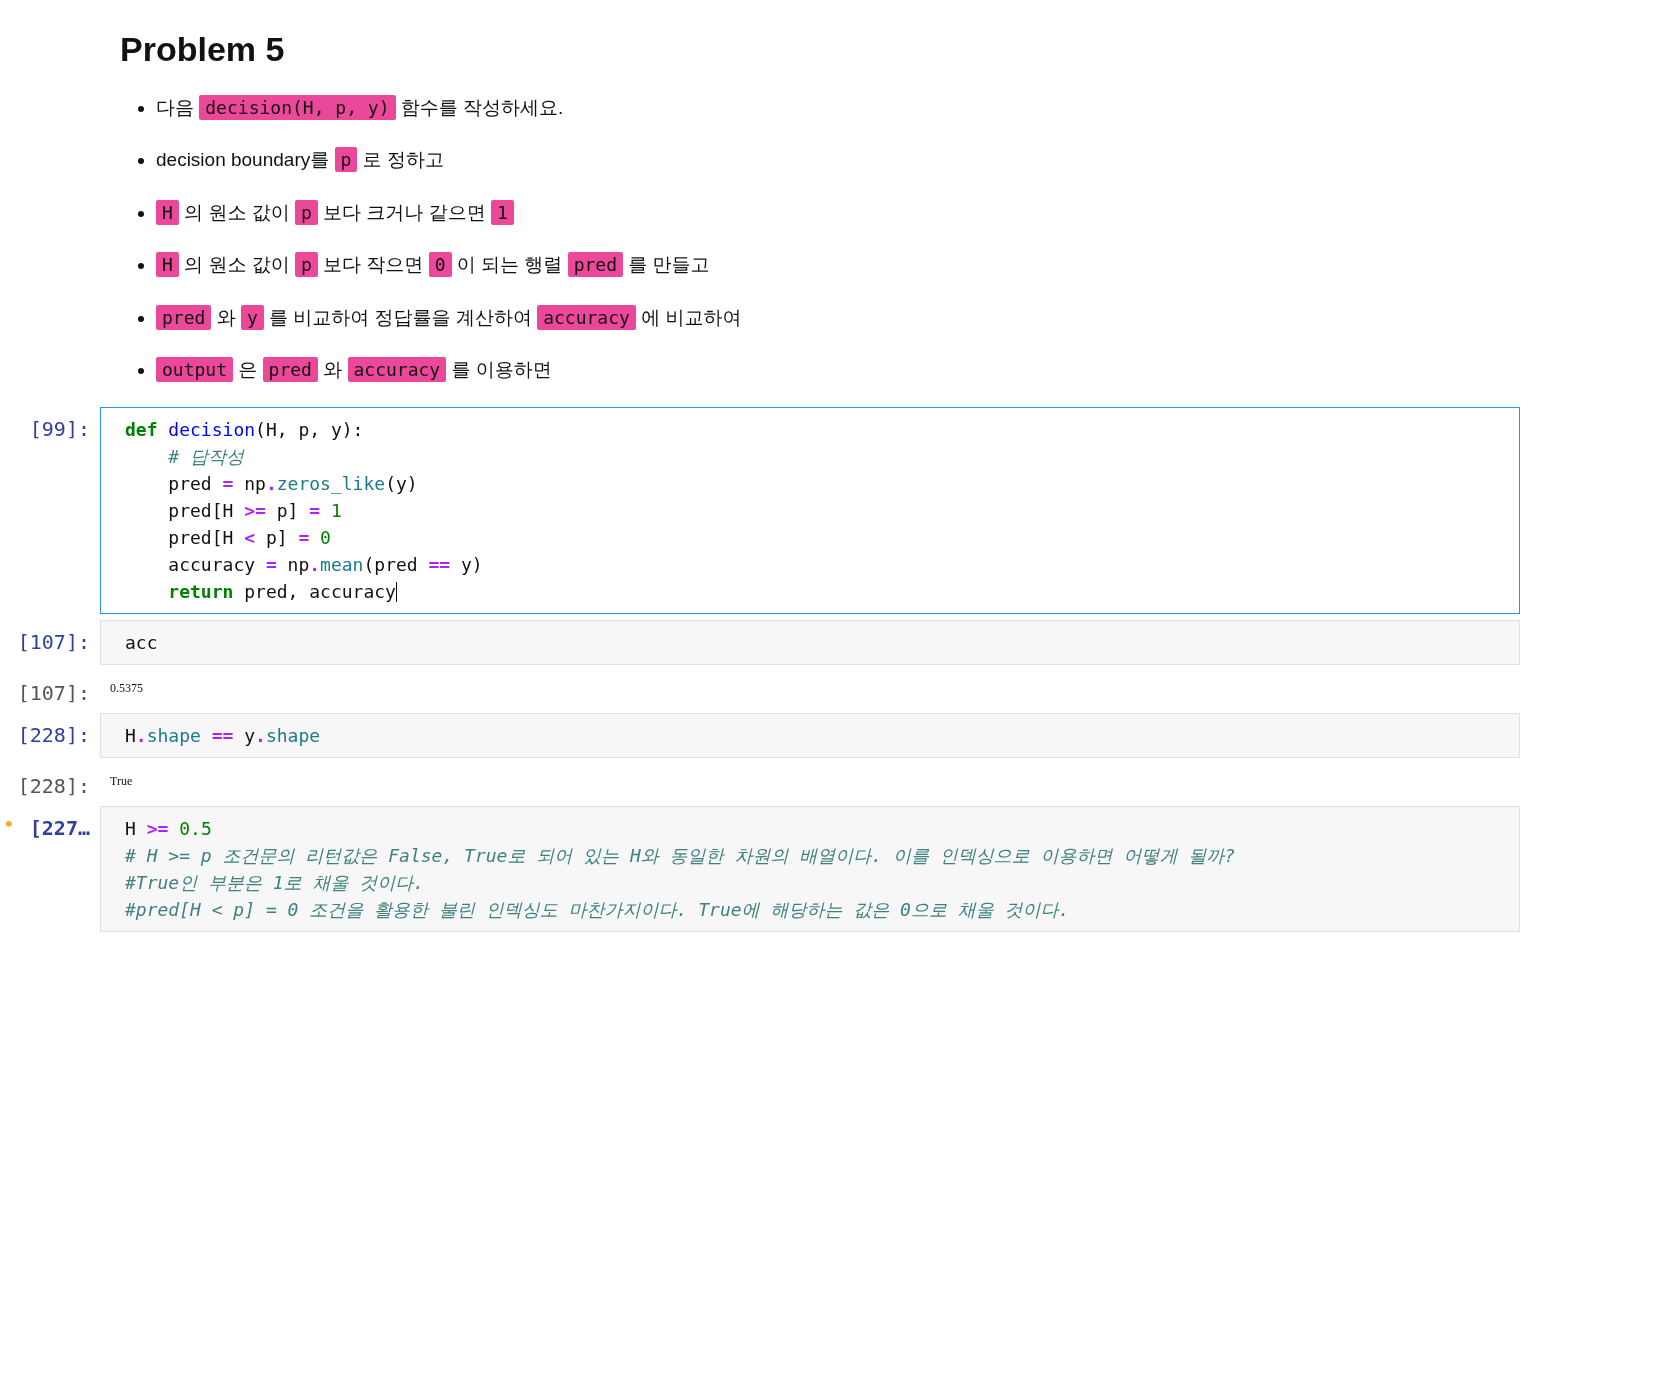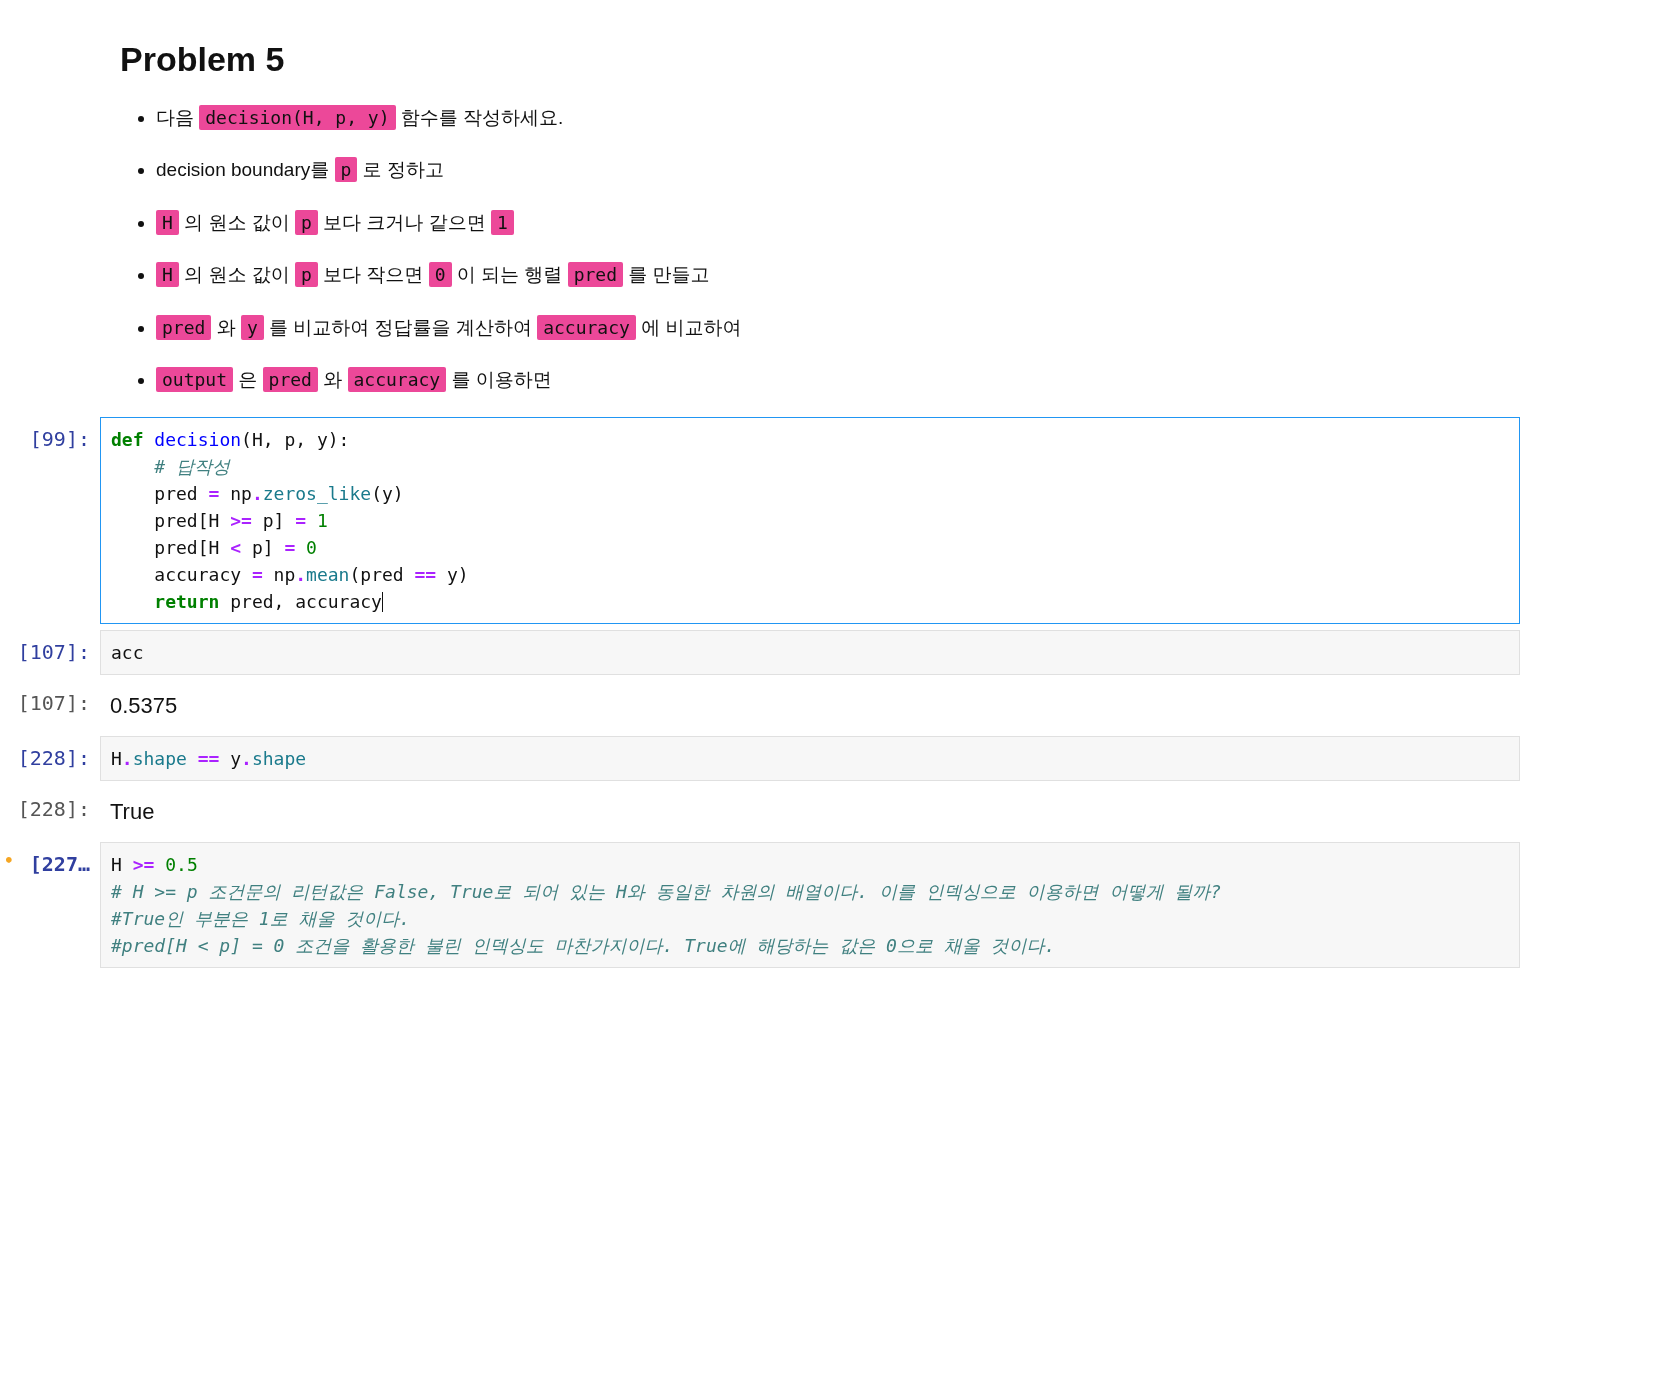--- a/index.html
+++ b/index.html
@@ -7,21 +7,20 @@
     margin: 0;
     padding: 0;
     font-family: -apple-system, BlinkMacSystemFont, "Segoe UI", Helvetica, Arial, sans-serif;
     background: #ffffff;
     color: #111;
     font-size: 18px;
   }
   .notebook {
     width: 1532px;
     padding: 20px 0 40px 0;
-    margin-top: 10px;
   }
   .md-cell {
     padding: 0 20px 0 120px;
     margin-bottom: 20px;
   }
   .md-cell h2 {
     font-size: 34px;
     font-weight: 700;
     margin: 10px 0 24px 0;
   }
@@ -75,37 +74,37 @@
   .prompt.ellipsis {
     overflow: hidden;
     text-overflow: clip;
     font-weight: bold;
   }
   .code-area {
     flex: 1;
     margin-right: 12px;
     background: #f7f7f7;
     border: 1px solid #e0e0e0;
-    padding: 8px 10px;
+    padding: 8px 24px;
     font-family: "SFMono-Regular", Menlo, Monaco, Consolas, monospace;
     font-size: 18px;
     line-height: 1.5;
     white-space: pre;
     overflow-x: auto;
   }
   .code-area.active {
     border: 1.5px solid #2196F3;
     background: #ffffff;
   }
   .output-area {
     flex: 1;
     margin-right: 12px;
     padding: 8px 10px;
-    font-family: Liberation Sans, sans-serif;
-    font-size: 22px;
+    font-family: Liberation Serif, serif;
+    font-size: 12px;
     line-height: 1.5;
     white-space: pre;
   }
   .tok-kw { color: #008000; font-weight: bold; }
   .tok-fn { color: #0000FF; }
   .tok-cm { color: #408080; font-style: italic; }
   .tok-op { color: #AA22FF; font-weight: 600; }
   .tok-num { color: #008000; }
   .tok-attr { color: #1a7a8c; }
   .cursor {

